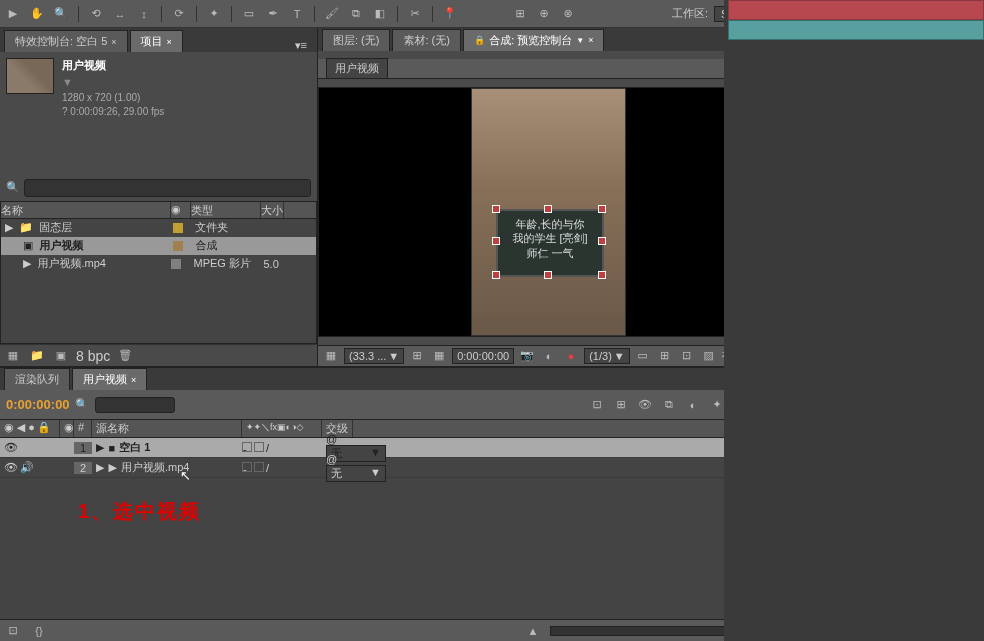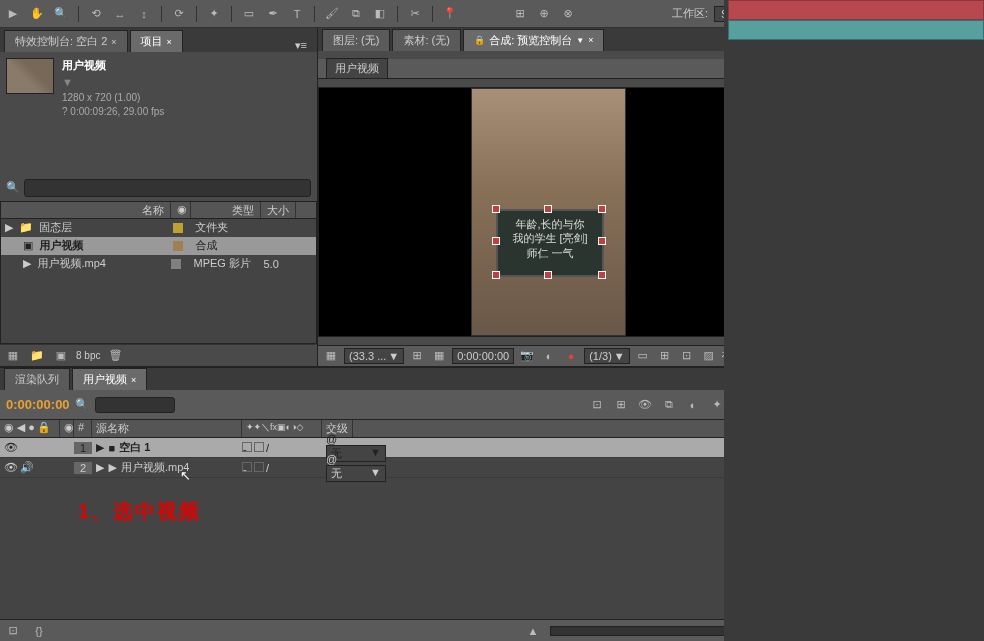--- a/index.html
+++ b/index.html
@@ -23,21 +23,21 @@
 .thumb { width: 48px; height: 36px; background: linear-gradient(45deg,#8a7a6a 40%, #786858 60%); border: 1px solid #222; }
 .proj-info { line-height: 1.4; }
 .proj-title { font-weight: bold; color: #fff; }
 .proj-sub { color: #aaa; font-size: 10px; }
 .arrow { color: #888; margin-top: 2px; }
 
 .search-row { padding: 4px 6px; display: flex; align-items: center; gap: 4px; }
 .search-box { flex: 1; background: #333; border: 1px solid #222; height: 18px; border-radius: 3px; }
 
 .list-header { display: flex; background: #555; border: 1px solid #222; height: 18px; }
-.list-header > div { padding: 1px 6px; border-right: 1px solid #333; text-align: right; }
+.list-header > div { padding: 1px 0; border-right: 1px solid #333; }
 .list-body { flex: 1; background: #444; border: 1px solid #222; border-top: none; overflow: hidden; }
 .list-row { display: flex; align-items: center; height: 18px; padding: 0 4px; gap: 6px; }
 .list-row.sel { background: #999; color: #222; }
 .color-chip { width: 10px; height: 10px; }
 
 .bottom-icons { height: 22px; background: #4a4a4a; display: flex; align-items: center; padding: 0 4px; gap: 6px; border-top: 1px solid #333; }
 
 .center-col { width: 462px; background: #4a4a4a; display: flex; flex-direction: column; border-right: 1px solid #222; gap: 8px; }
 .center-tabs { height: 24px; display: flex; align-items: flex-end; padding: 0 4px; gap: 2px; background: #3a3a3a; }
 .comp-name-bar { height: 20px; display: flex; align-items: center; padding-left: 8px; background: #5a5a5a; border-bottom: 1px solid #222; }
@@ -145,21 +145,21 @@
     <span>🔍</span>
     <span style="color:#888">搜索帮助</span>
   </div>
 </div>
 
 <div class="main-area">
 
   <div class="left-col">
     <div class="tab-bar">
       <div class="tab">
-        <span>特效控制台: 空白 2</span>
+        <span>特效控制台: 空白 5</span>
         <span class="tab-close">×</span>
       </div>
       <div class="tab active">
         <span>项目</span>
         <span class="tab-close">×</span>
       </div>
       <span class="menu-btn">▾≡</span>
     </div>
     <div class="proj-header">
       <div class="thumb"></div>
@@ -202,21 +202,21 @@
         <span style="width:128px">用户视频.mp4</span>
         <span class="color-chip" style="background:#808080"></span>
         <span style="width:70px;padding-left:6px">MPEG 影片</span>
         <span>5.0</span>
       </div>
     </div>
     <div class="bottom-icons">
       <span class="tool-icon">▦</span>
       <span class="tool-icon">📁</span>
       <span class="tool-icon">▣</span>
-      <span style="font-size:10px">8 bpc</span>
+      <span style="font-size:14px">8 bpc</span>
       <span class="tool-icon">🗑</span>
     </div>
   </div>
 
   <div class="center-col">
     <div class="center-tabs">
       <div class="tab">
           <span>图层: (无)</span>
         </div>
       <div class="tab">

